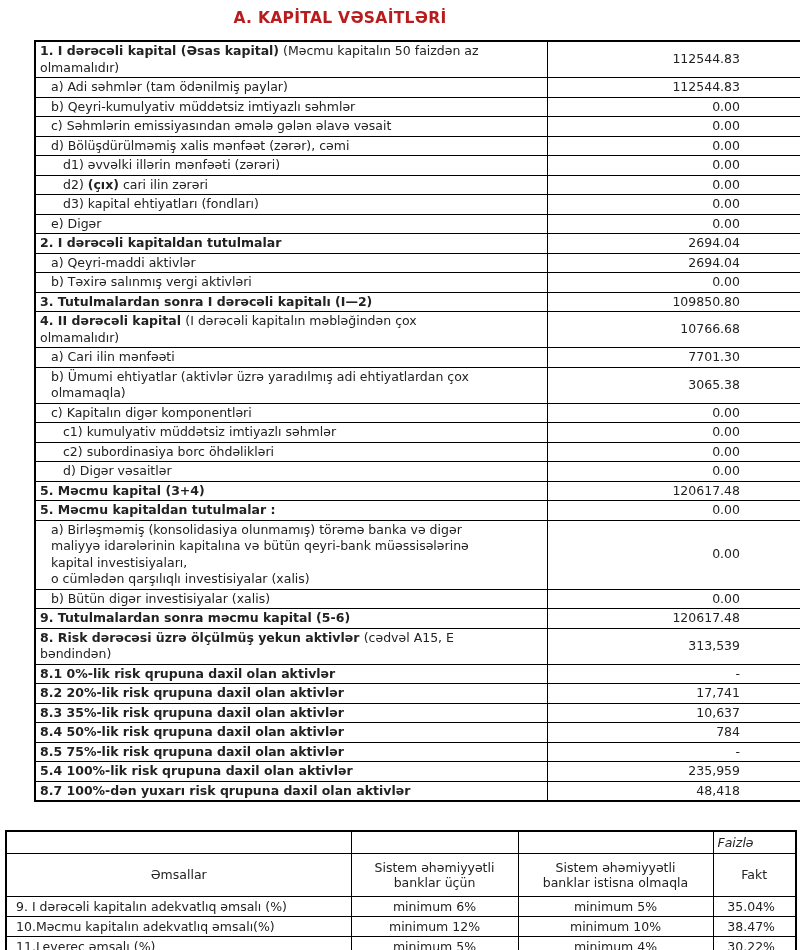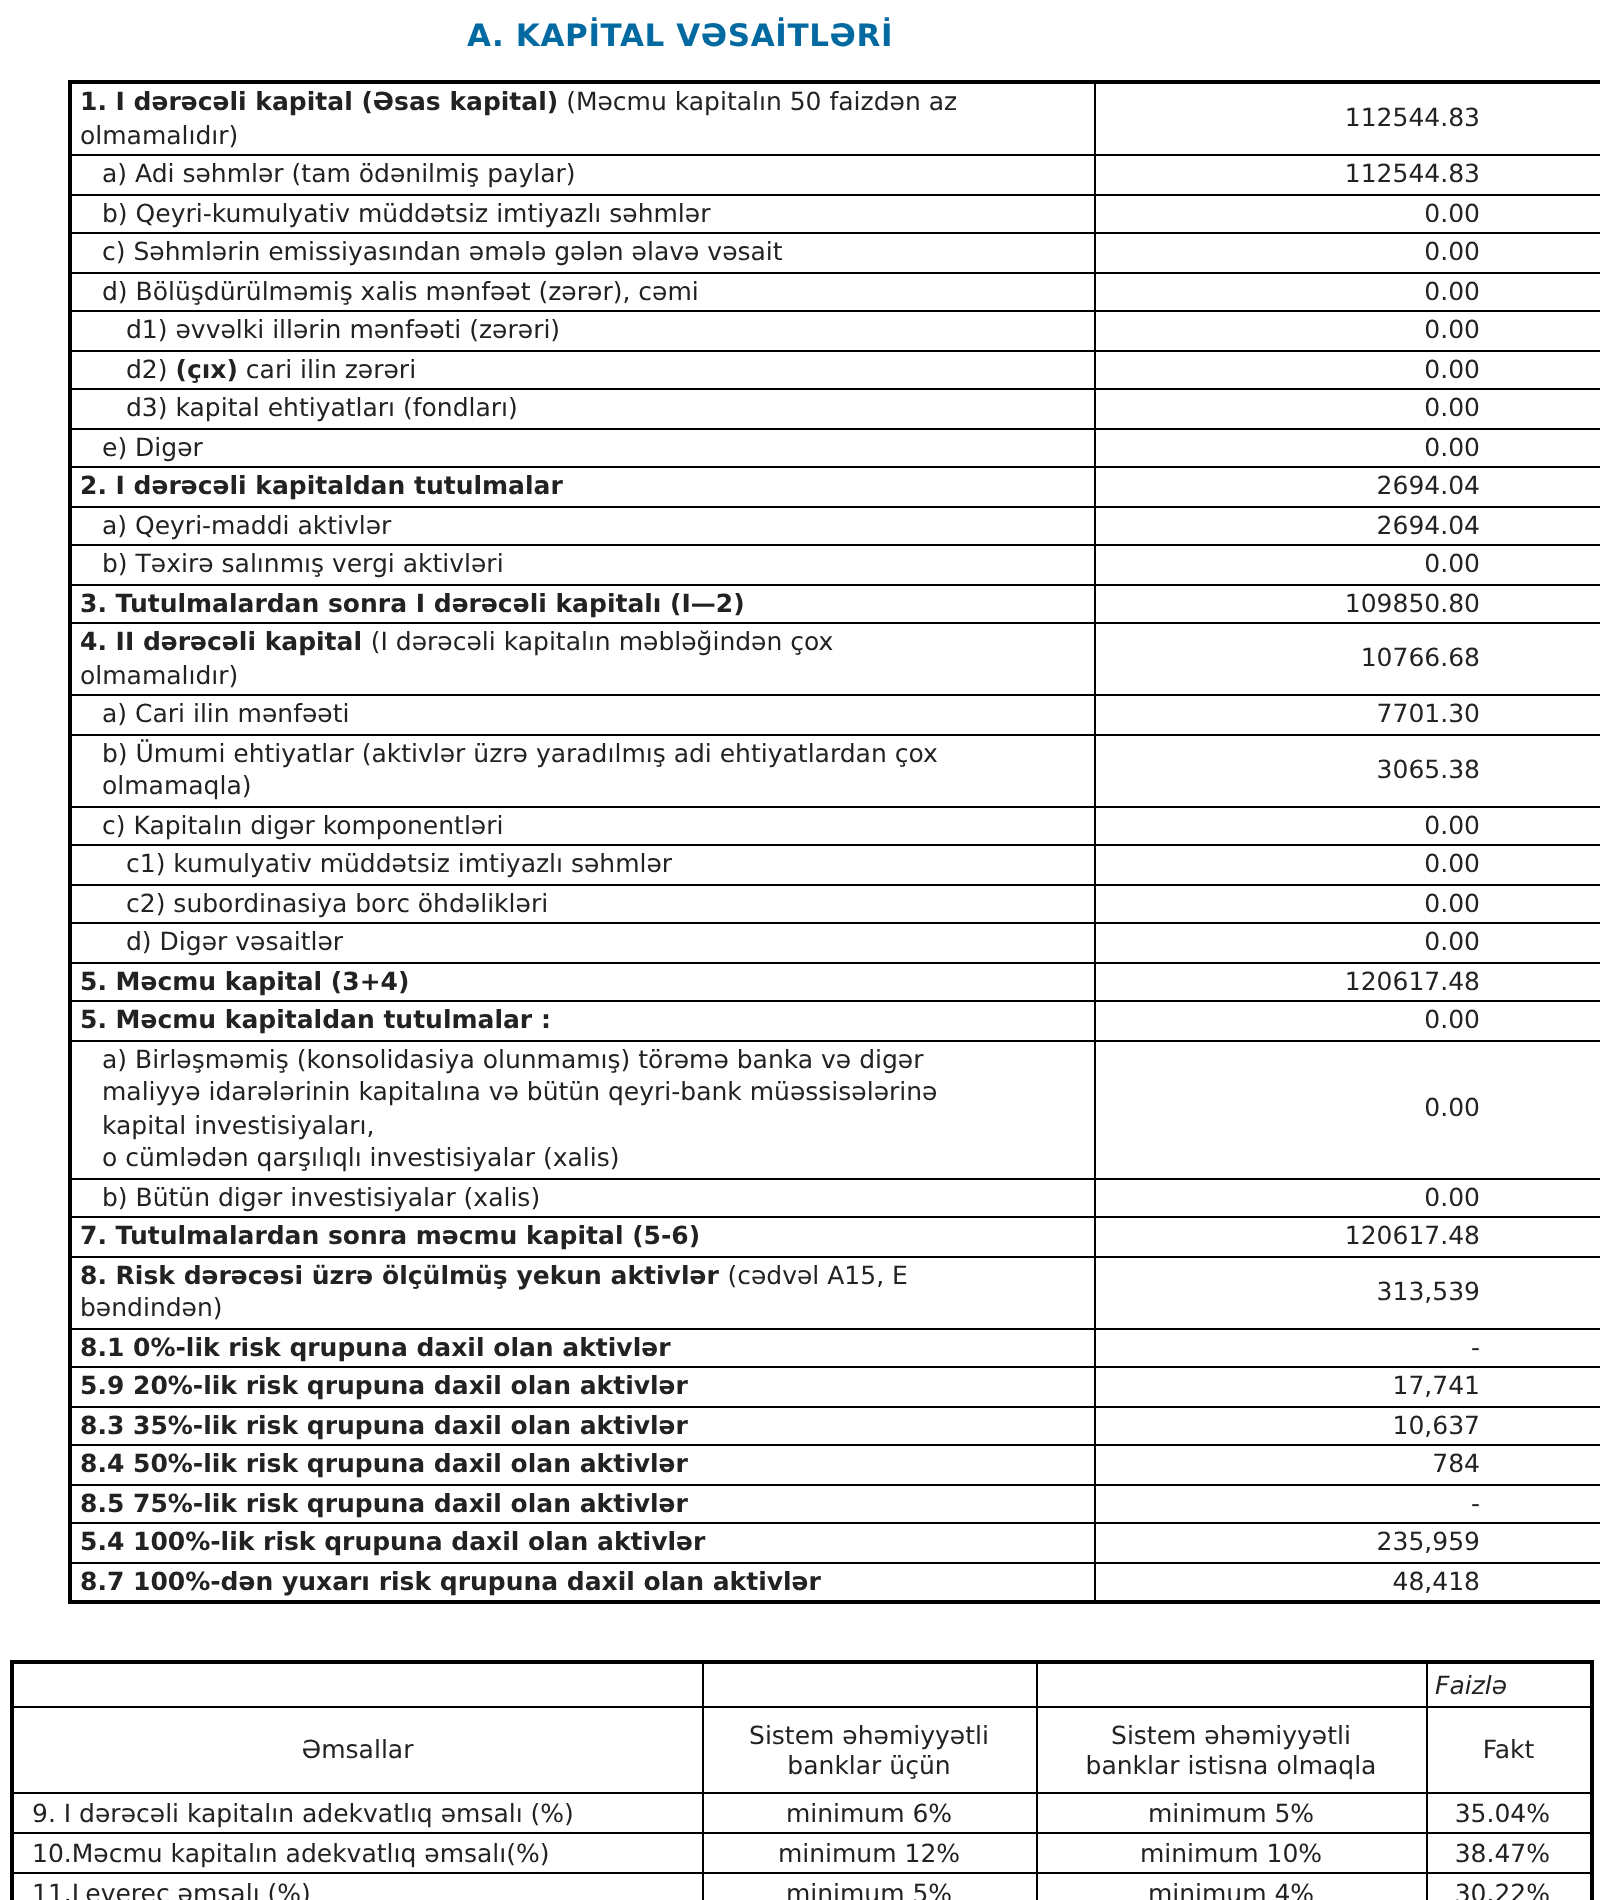--- a/index.html
+++ b/index.html
@@ -12,21 +12,21 @@
     overflow: hidden;
   }
   .page { padding: 0 5px; }
 
   .title {
     font-size: 15.5px;
     font-weight: bold;
     text-align: center;
     letter-spacing: 0.3px;
     padding: 9px 120px 13px 0;
-    color: #0369a1;
+    color: #b91c1c;
   }
 
   table { border-collapse: collapse; table-layout: fixed; width: 790px; }
 
   
   .main { border: 2px solid #000; margin-left: 29px; }
   .main td {
     border: 1px solid #000;
     font-size: 12.5px;
     line-height: 16.5px;
@@ -173,34 +173,34 @@
 maliyyə idarələrinin kapitalına və bütün qeyri-bank müəssisələrinə
 kapital investisiyaları,
 o cümlədən qarşılıqlı investisiyalar (xalis)</span></td>
           <td class="val">0.00</td>
         </tr>
         <tr>
           <td class="lbl ind1"><span>b) Bütün digər investisiyalar (xalis)</span></td>
           <td class="val">0.00</td>
         </tr>
         <tr>
-          <td class="lbl ind0"><b>7. Tutulmalardan sonra məcmu kapital (5-6)</b></td>
+          <td class="lbl ind0"><b>9. Tutulmalardan sonra məcmu kapital (5-6)</b></td>
           <td class="val">120617.48</td>
         </tr>
         <tr>
           <td class="lbl ind0"><b>8. Risk dərəcəsi üzrə ölçülmüş yekun aktivlər </b><span>(cədvəl A15, E
 bəndindən)</span></td>
           <td class="val">313,539</td>
         </tr>
         <tr>
           <td class="lbl ind0"><b>8.1 0%-lik risk qrupuna daxil olan aktivlər</b></td>
           <td class="val">-</td>
         </tr>
         <tr>
-          <td class="lbl ind0"><b>5.9 20%-lik risk qrupuna daxil olan aktivlər</b></td>
+          <td class="lbl ind0"><b>8.2 20%-lik risk qrupuna daxil olan aktivlər</b></td>
           <td class="val">17,741</td>
         </tr>
         <tr>
           <td class="lbl ind0"><b>8.3 35%-lik risk qrupuna daxil olan aktivlər</b></td>
           <td class="val">10,637</td>
         </tr>
         <tr>
           <td class="lbl ind0"><b>8.4 50%-lik risk qrupuna daxil olan aktivlər</b></td>
           <td class="val">784</td>
         </tr>

